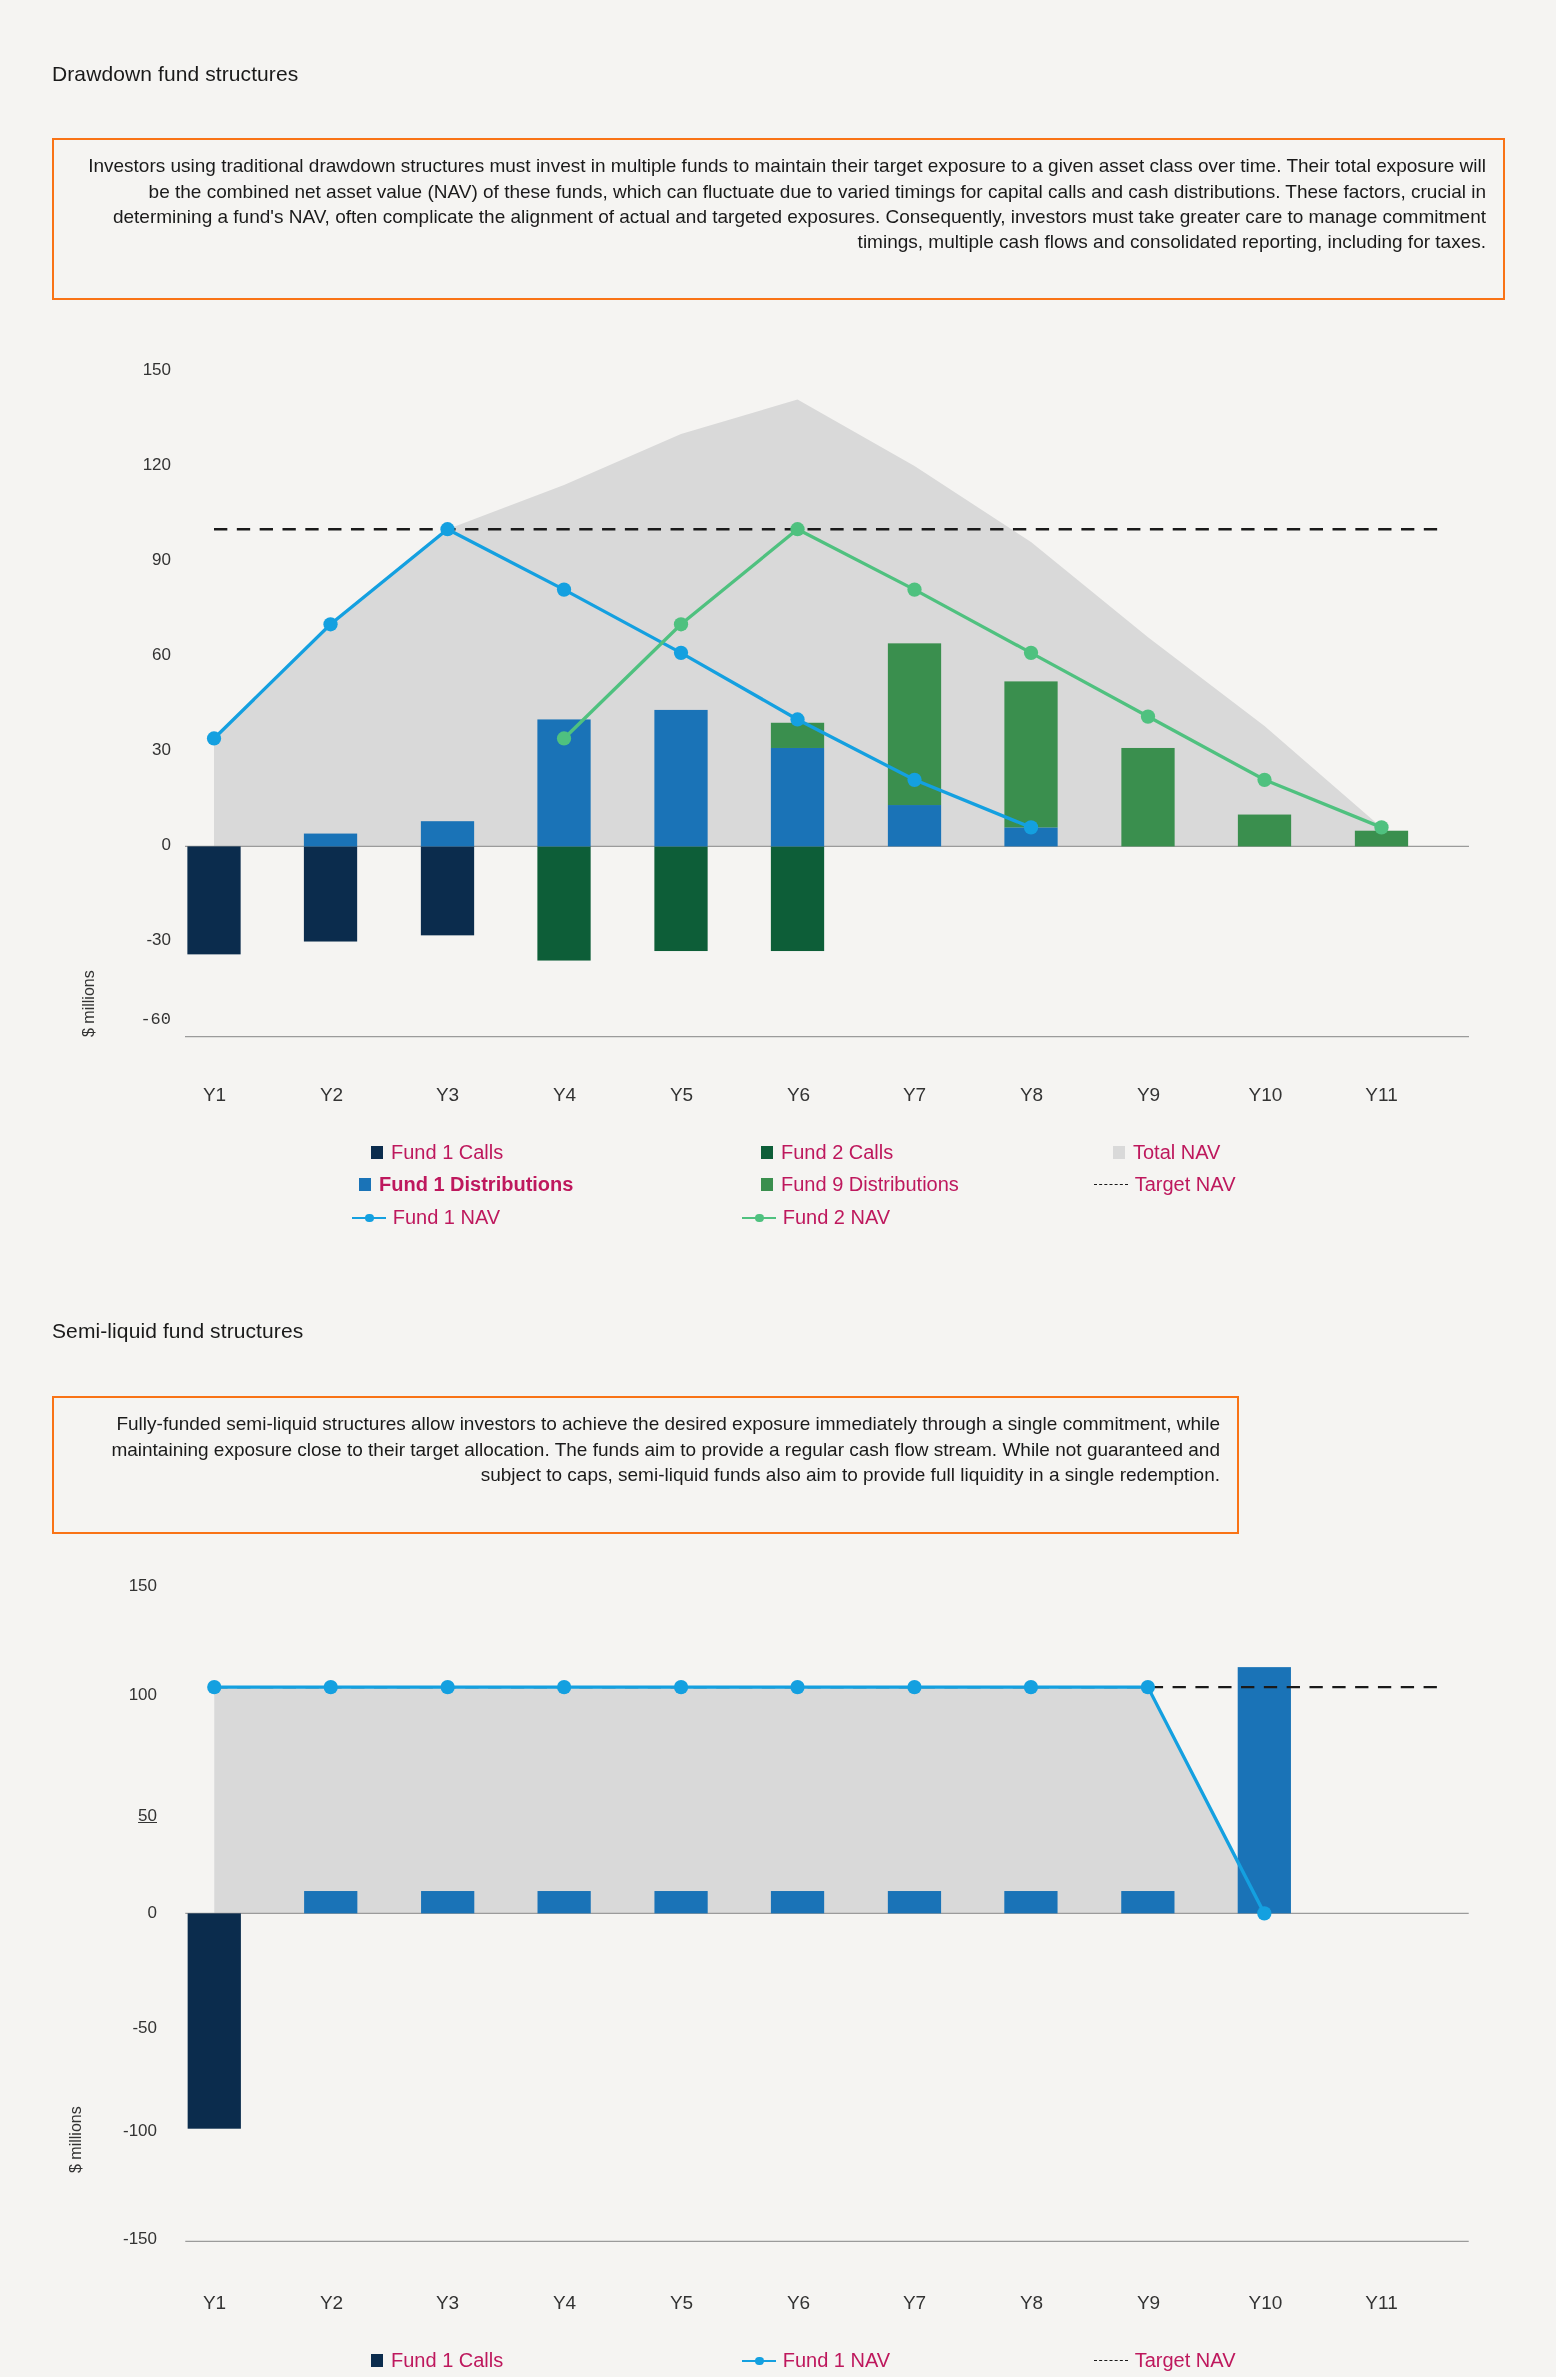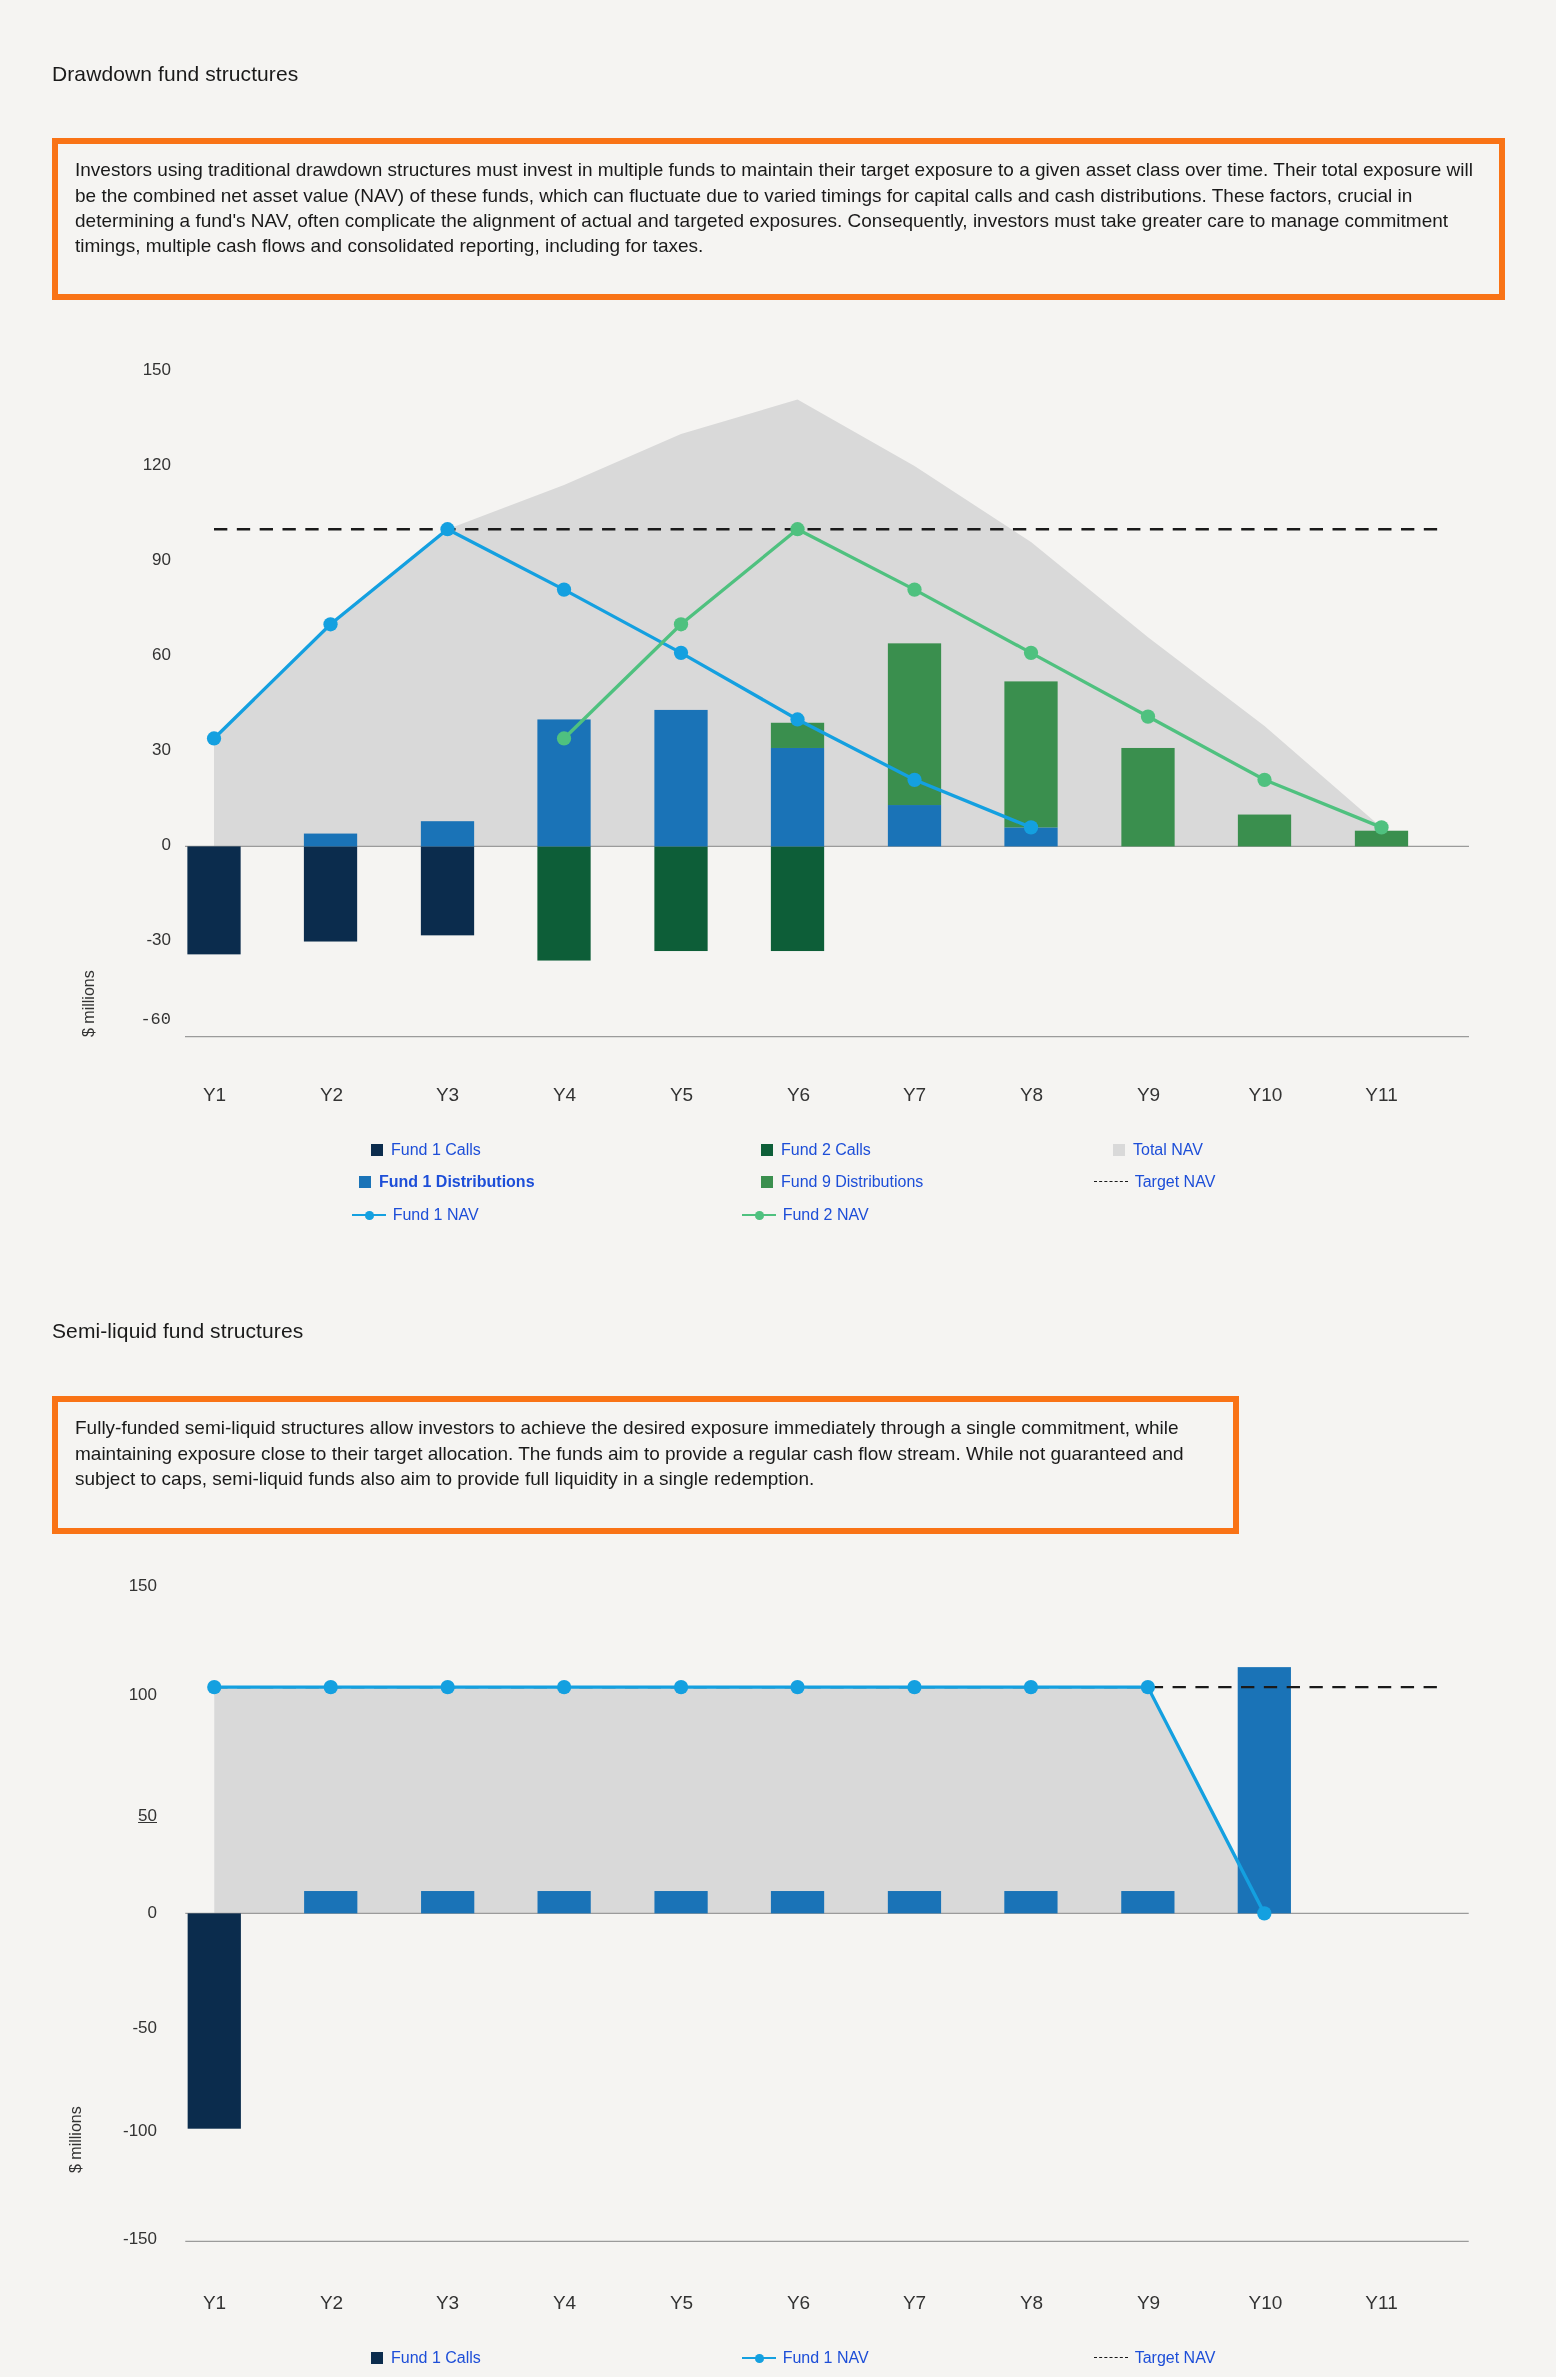--- a/index.html
+++ b/index.html
@@ -23,24 +23,25 @@
   }
   .section-title {
     position: absolute;
     font-size: 21px;
     color: #1a1a1a;
     letter-spacing: 0.1px;
     text-align: center;
   }
   .callout {
     position: absolute;
-    border: 6px solid #f97316;
+    border: 2px solid #f97316;
     background: #f5f4f2;
     box-sizing: border-box;
     padding: 13.3px 17px 14.3px 17px;
+    text-align: right;
   }
   .callout p {
     margin: 0;
     font-size: 19px;
     line-height: 1.33;
     color: #1a1a1a;
   }
   .chart-wrap {
     position: absolute;
   }
@@ -68,22 +69,22 @@
     font-size: 19px;
     color: #333;
     text-align: center;
     white-space: nowrap;
   }
   .legend {
     position: absolute;
   }
   .legend-item {
     position: absolute;
-    font-size: 16px;
-    color: #1d4ed8;
+    font-size: 20px;
+    color: #be185d;
     white-space: nowrap;
     display: flex;
     align-items: center;
   }
   .swatch {
     display: inline-block;
     width: 12.4px;
     height: 12.4px;
     margin-right: 7.6px;
     flex: none;

